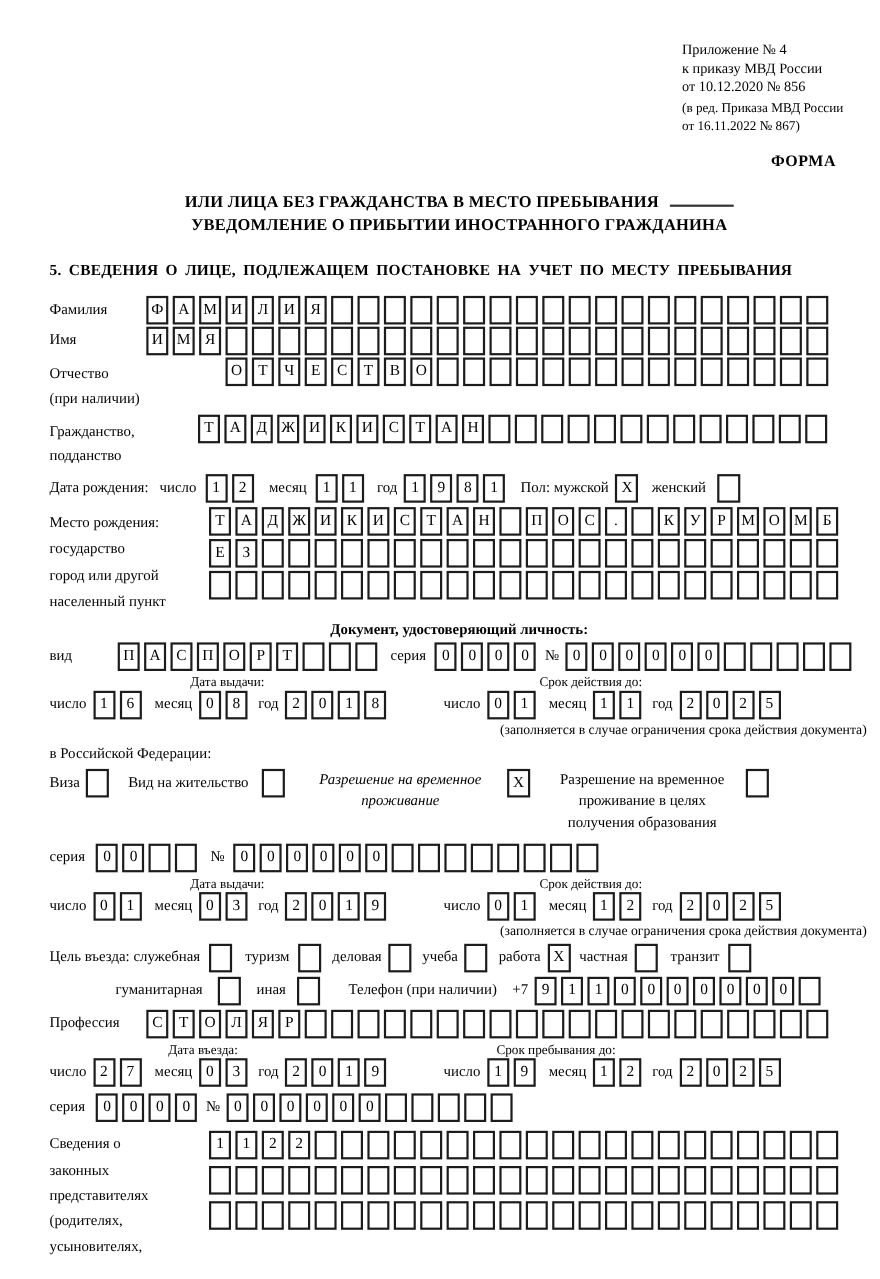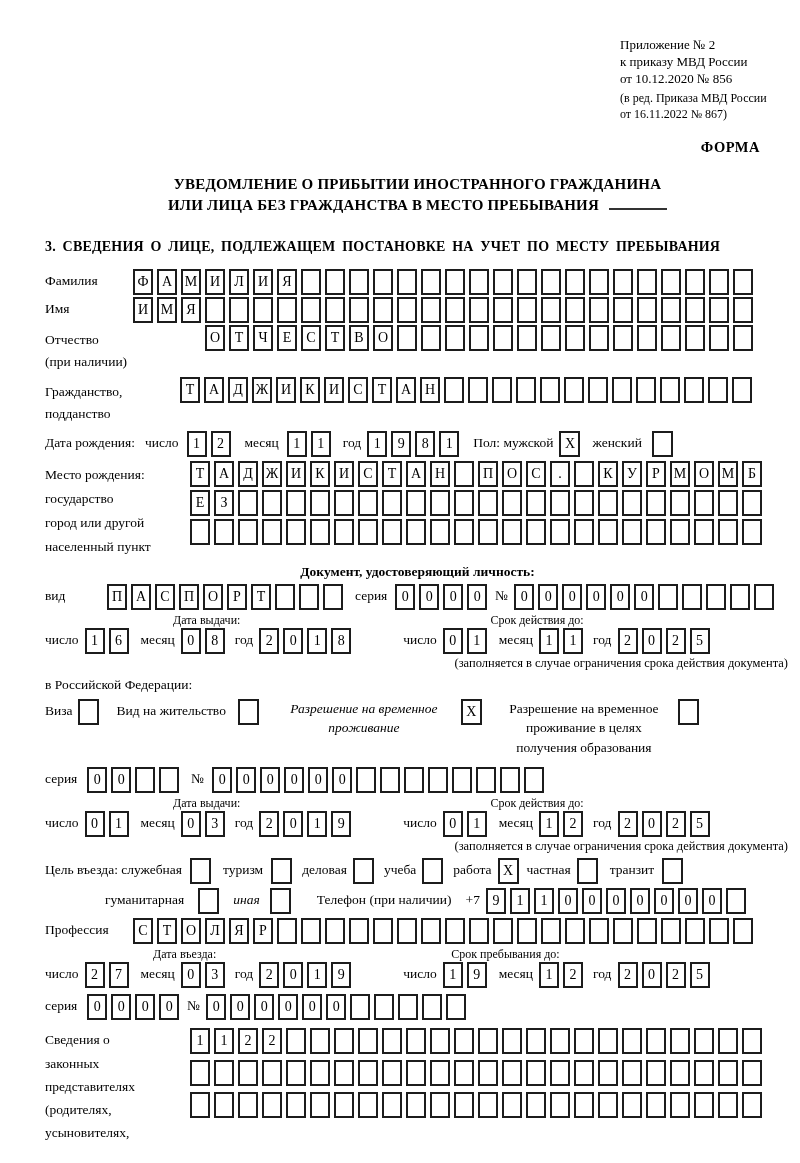--- a/index.html
+++ b/index.html
@@ -52,39 +52,39 @@
   .permit-text { text-align:center; line-height:1.45; }
   .vrow { display:flex; flex-direction:column; }
   .vrow .cells { margin-bottom:3px; }
 </style>
 </head>
 <body>
 
 <div class="page">
 
   <div class="hdr">
-    <div>Приложение № 2</div>
+    <div>Приложение № 4</div>
     <div>к приказу МВД России</div>
     <div>от 10.12.2020 № 856</div>
     <div class="ed">
       <div>(в ред. Приказа МВД России</div>
       <div>от 16.11.2022 № 867)</div>
     </div>
   </div>
 
   <div class="forma">ФОРМА</div>
 
   <div class="title">
-    <div>УВЕДОМЛЕНИЕ О ПРИБЫТИИ ИНОСТРАННОГО ГРАЖДАНИНА</div>
     <div>
       <span>ИЛИ ЛИЦА БЕЗ ГРАЖДАНСТВА В МЕСТО ПРЕБЫВАНИЯ</span><span class="blank-line"></span>
     </div>
-  </div>
-
-  <div class="sec-heading">3. СВЕДЕНИЯ О ЛИЦЕ, ПОДЛЕЖАЩЕМ ПОСТАНОВКЕ НА УЧЕТ ПО МЕСТУ ПРЕБЫВАНИЯ</div>
+    <div>УВЕДОМЛЕНИЕ О ПРИБЫТИИ ИНОСТРАННОГО ГРАЖДАНИНА</div>
+  </div>
+
+  <div class="sec-heading">5. СВЕДЕНИЯ О ЛИЦЕ, ПОДЛЕЖАЩЕМ ПОСТАНОВКЕ НА УЧЕТ ПО МЕСТУ ПРЕБЫВАНИЯ</div>
 
   <div class="row mt14">
     <div class="lbl w88">Фамилия</div>
     <div class="cells">
         <span class="cell">Ф</span>
         <span class="cell">А</span>
         <span class="cell">М</span>
         <span class="cell">И</span>
         <span class="cell">Л</span>
         <span class="cell">И</span>
@@ -508,21 +508,21 @@
     <span class="checkbox">X</span>
     <div class="lbl" style="margin:0 6px 0 8px;">частная</div>
     <span class="checkbox"></span>
     <div class="lbl" style="margin:0 8px 0 12px;">транзит</div>
     <span class="checkbox"></span>
   </div>
 
   <div class="row mt4">
     <div class="lbl" style="margin-left:60px; margin-right:14px;">гуманитарная</div>
     <span class="checkbox"></span>
-    <div class="lbl" style="margin:0 10px 0 14px;font-style:italic;">иная</div>
+    <div class="lbl" style="margin:0 10px 0 14px;">иная</div>
     <span class="checkbox"></span>
     <div class="lbl" style="margin:0 14px 0 26px;">Телефон (при наличии)</div>
     <div class="lbl" style="margin-right:6px;">+7</div>
     <div class="cells">
         <span class="cell">9</span>
         <span class="cell">1</span>
         <span class="cell">1</span>
         <span class="cell">0</span>
         <span class="cell">0</span>
         <span class="cell">0</span>

